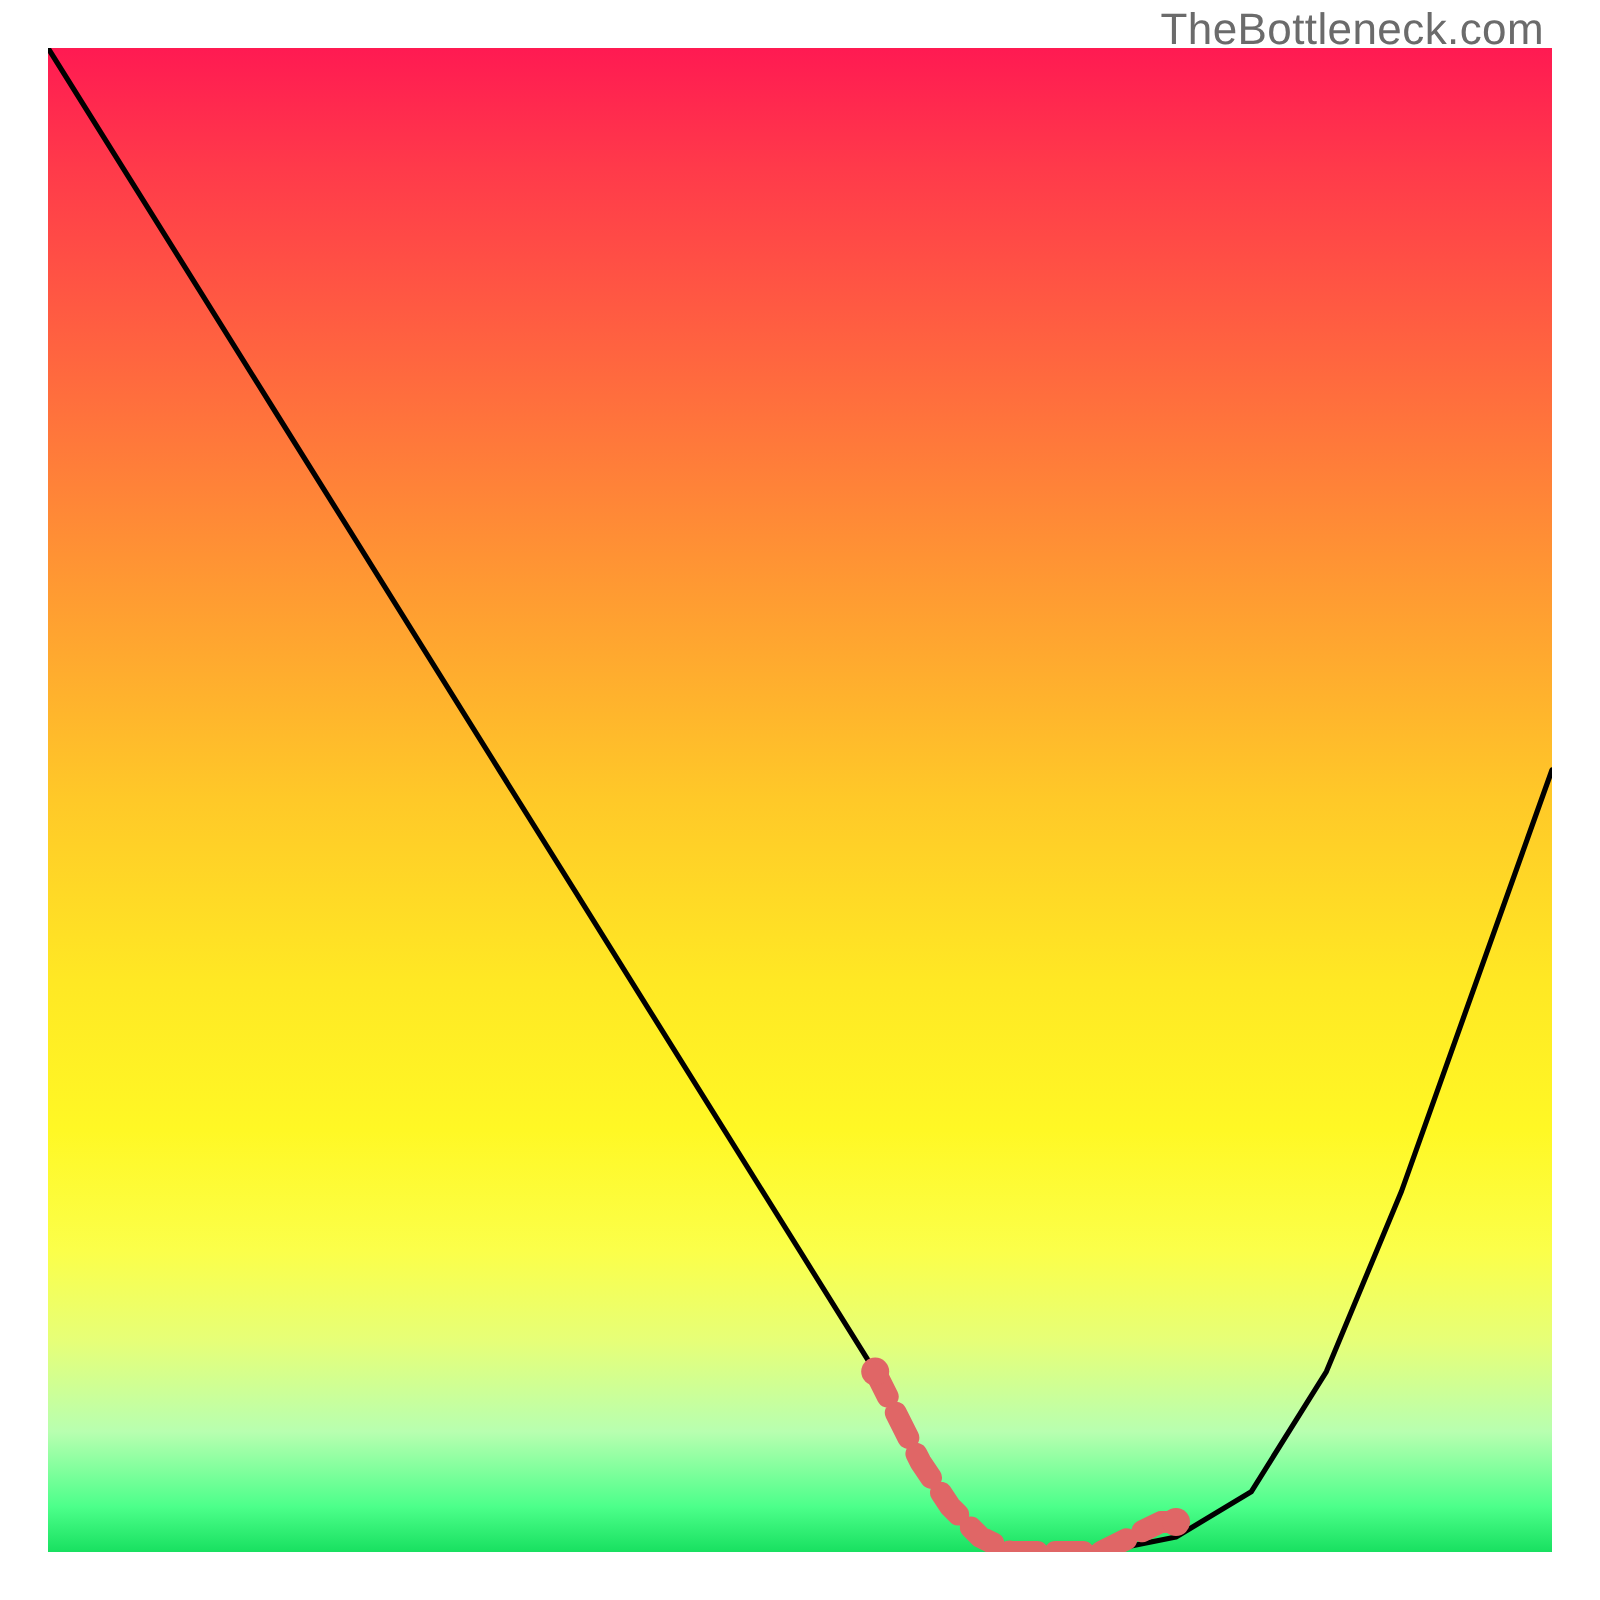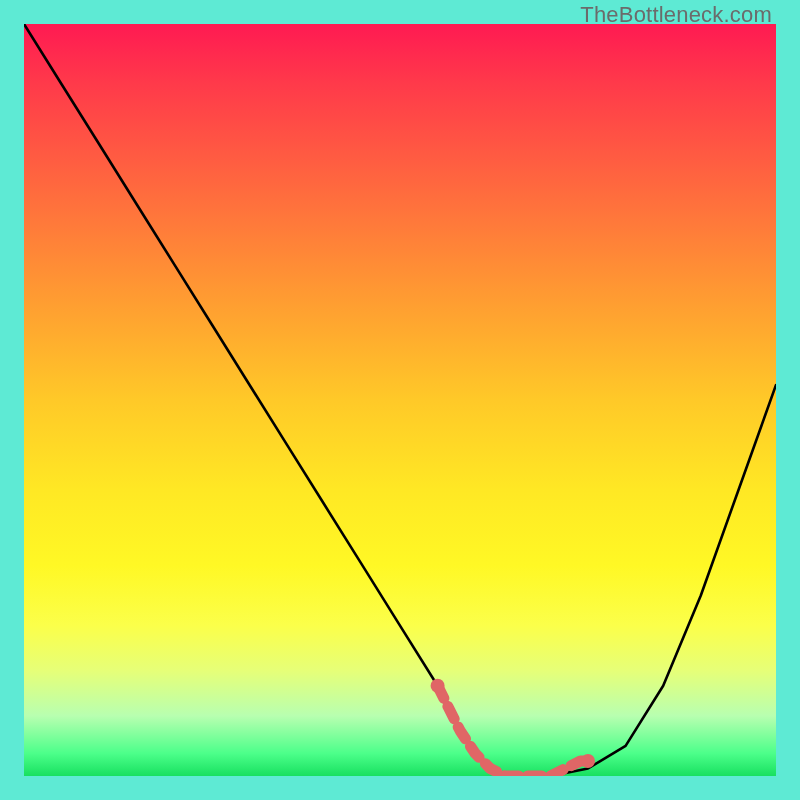--- a/index.html
+++ b/index.html
@@ -10,21 +10,21 @@
     background: #000;
     overflow: hidden;
     font-family: Arial, Helvetica, sans-serif;
   }
   .frame {
     position: absolute;
     left: 0;
     top: 0;
     width: 800px;
     height: 800px;
-    background: #5eead4;
+    background: #ffffff;
   }
   .plot-area {
     position: absolute;
     left: 24px;
     top: 24px;
     width: 752px;
     height: 752px;
     overflow: hidden;
   }
   .gradient {

